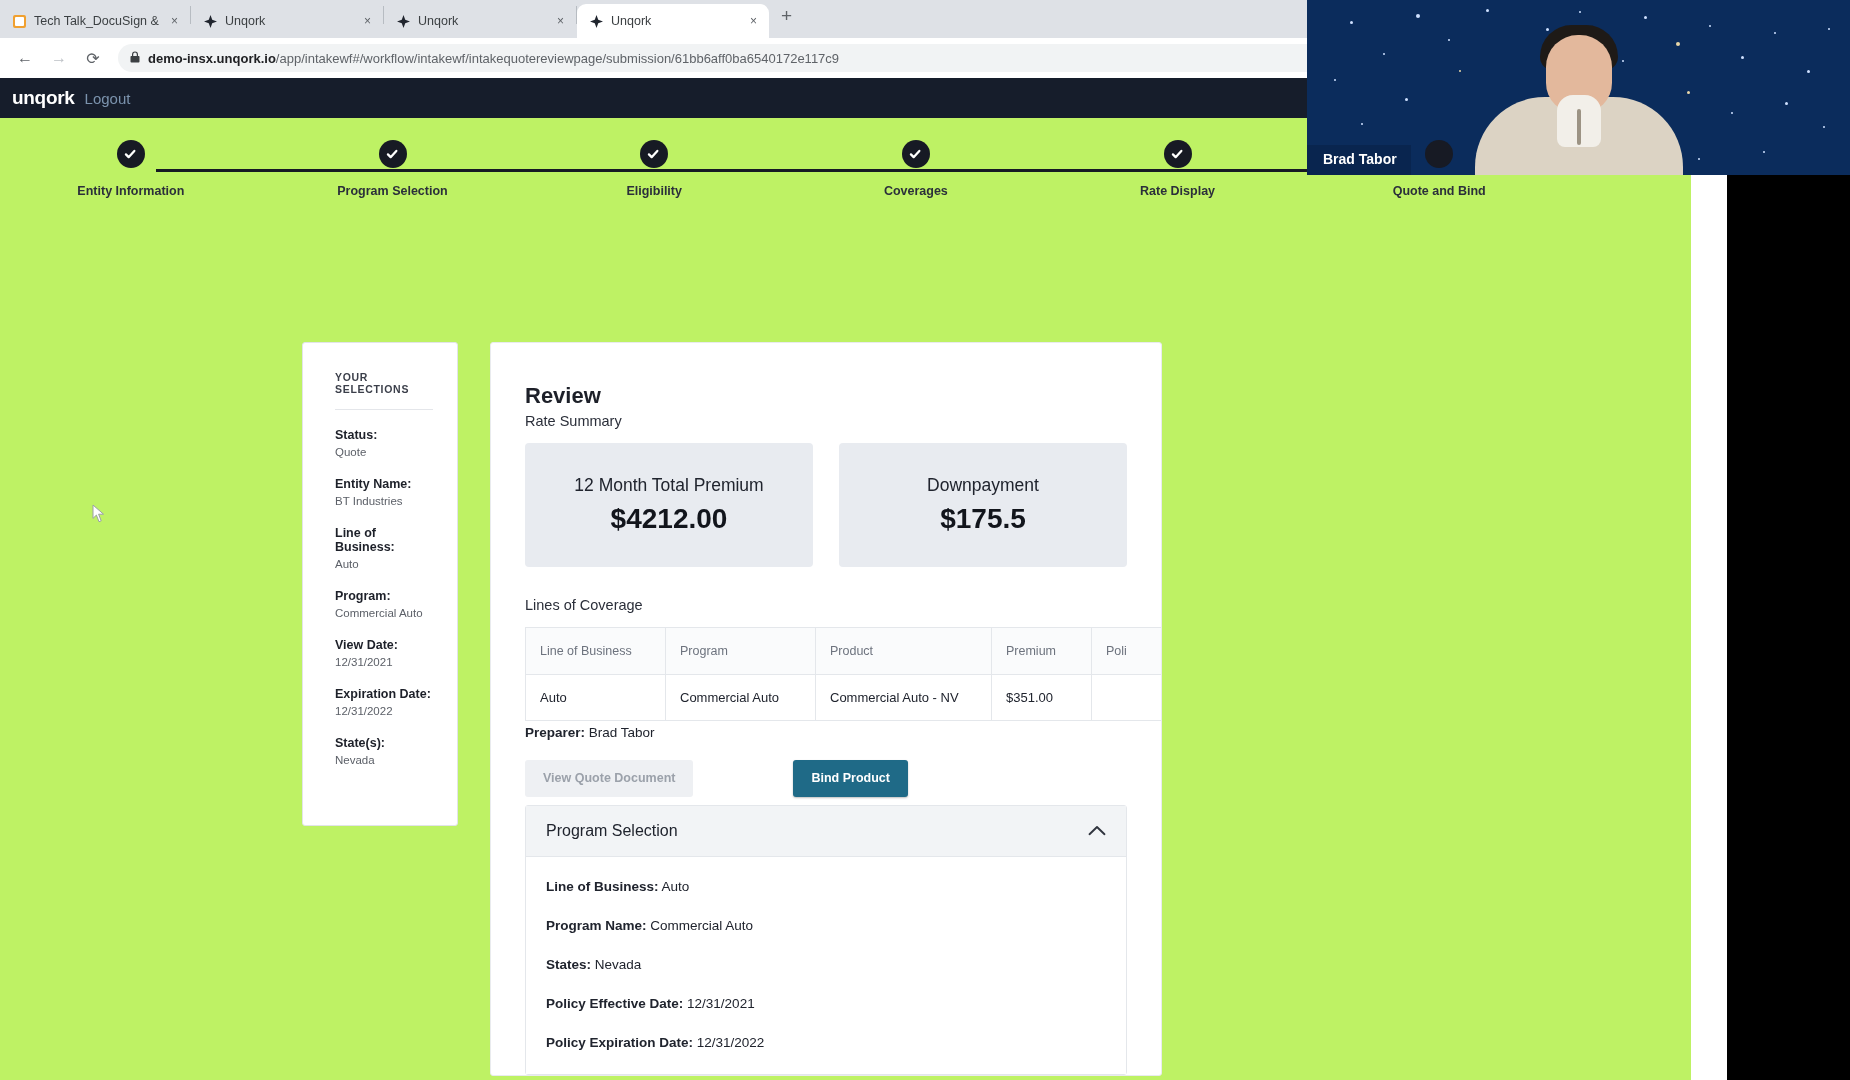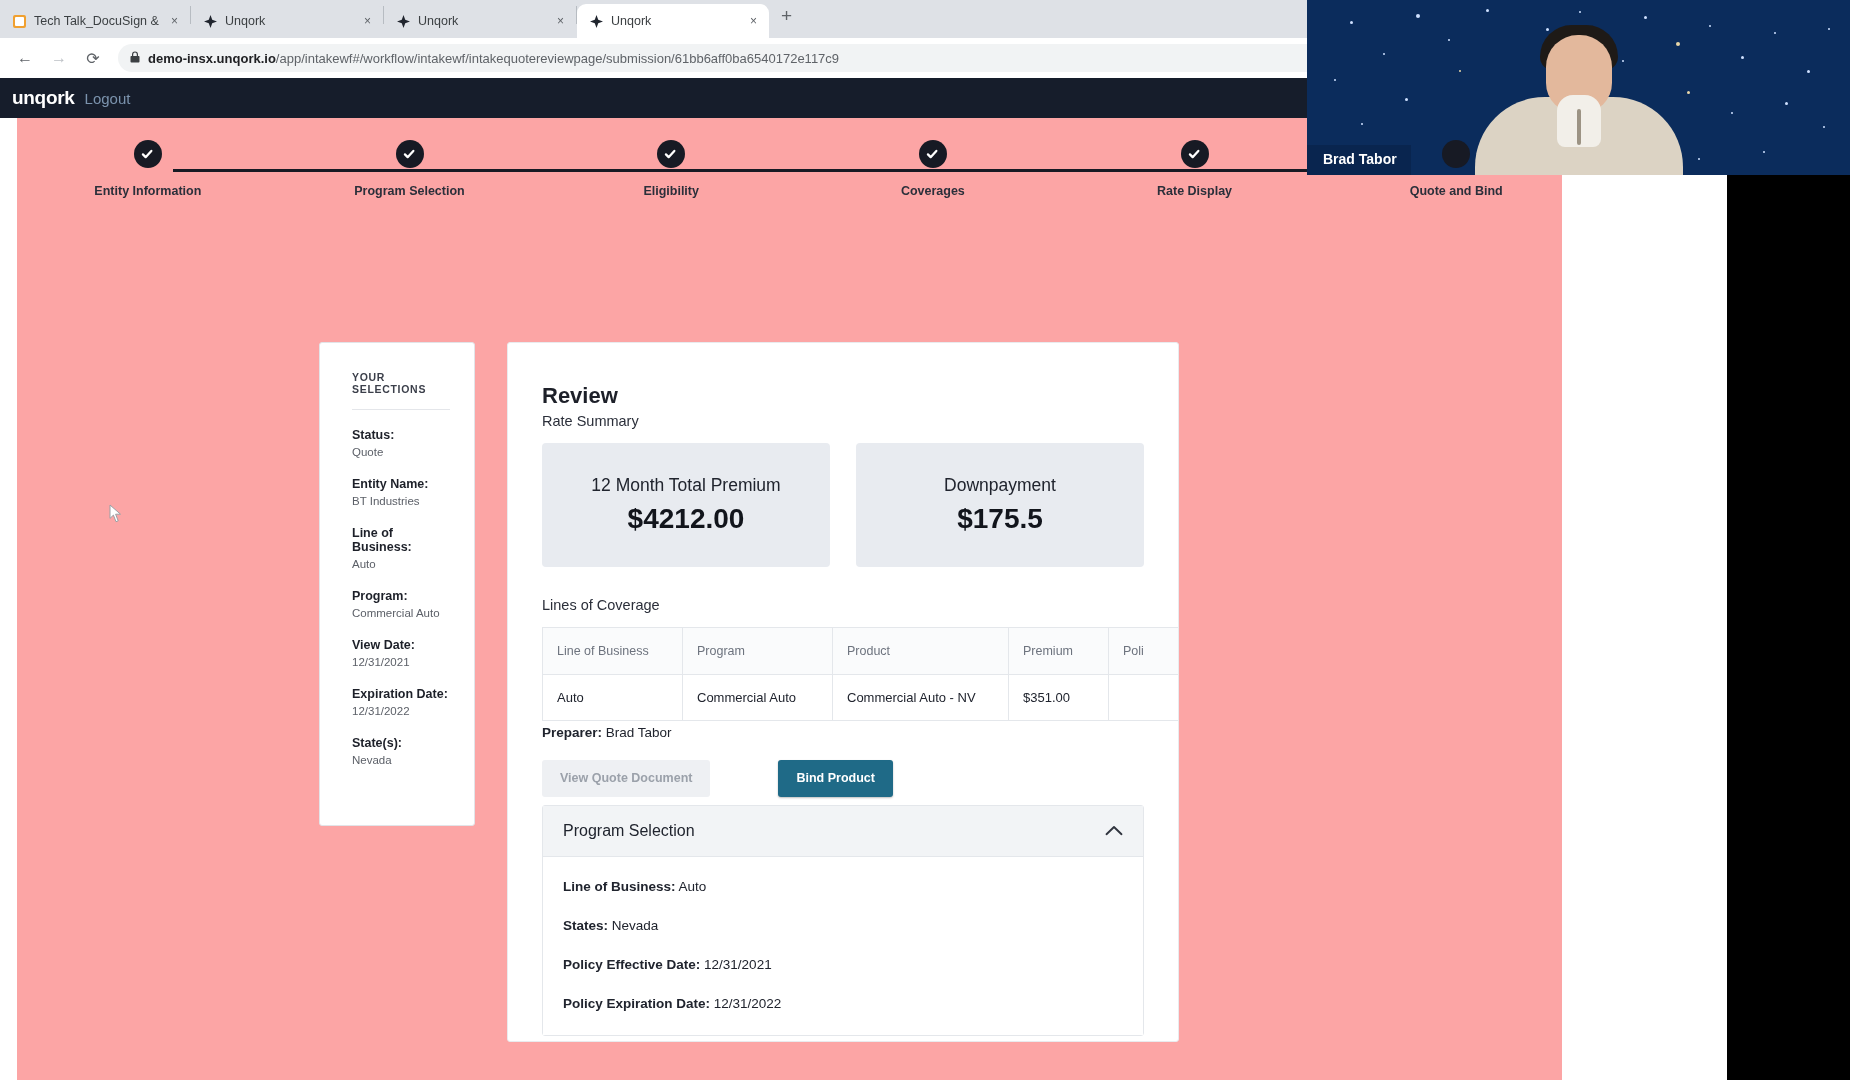--- a/index.html
+++ b/index.html
@@ -46,21 +46,21 @@
 
   
   .app-header {
     position:absolute; left:0; top:78px; width:1727px; height:40px;
     background:#161d2b; display:flex; align-items:center; padding-left:12px; gap:10px;
   }
   .brand { color:#ffffff; font-size:19px; font-weight:700; letter-spacing:-0.3px; }
   .logout { color:#7b93ad; font-size:15px; }
 
   
-  .page { position:absolute; left:17px; top:118px; width:1545px; height:962px; background:#fca5a5; }
+  .page { position:absolute; left:0; top:118px; width:1691px; height:962px; background:#bef264; }
 
   
   .stepper { position:absolute; left:0; top:22px; width:1570px; height:80px; }
   .step-line { position:absolute; left:156px; right:0; top:29px; height:3px; background:#171a24; }
   .steps { position:absolute; left:0; top:0; width:100%; display:flex; }
   .step { flex:1; display:flex; flex-direction:column; align-items:center; position:relative; }
   .step-dot {
     width:28px; height:28px; border-radius:50%; background:#171a24;
     display:flex; align-items:center; justify-content:center; position:relative; z-index:2;
   }
@@ -98,21 +98,21 @@
   table.cov { width:100%; border-collapse:collapse; table-layout:fixed; }
   table.cov th, table.cov td { border:1px solid #e4e7eb; text-align:left; }
   table.cov th { background:#fafbfc; color:#6d737e; font-weight:400; font-size:12.5px; padding:16px 14px; }
   table.cov td { color:#20242e; font-size:13px; padding:15px 14px; }
   .col-lob { width:140px; } .col-prog { width:150px; } .col-prod { width:176px; }
   .col-prem { width:100px; } .col-pol { width:106px; }
 
   .preparer { margin-top:4px; font-size:13.5px; color:#20242e; }
   .preparer b { font-weight:700; }
 
-  .btn-row { display:flex; gap:68px; margin:20px 0 8px 0; align-items:flex-end; }
+  .btn-row { display:flex; gap:100px; margin:20px 0 8px 0; align-items:flex-end; }
   .btn {
     font-size:12.5px; font-weight:700; border-radius:3px; padding:12px 18px; line-height:1;
     display:inline-flex; align-items:center; justify-content:center;
   }
   .btn-ghost { background:#eef0f3; color:#9ba1aa; min-width:142px; }
   .btn-primary { background:#1f6a87; color:#ffffff; min-width:92px; box-shadow:0 1px 2px rgba(0,0,0,.25); }
 
   .accordion { border:1px solid #e4e7eb; border-radius:3px; margin-top:4px; }
   .acc-head {
     background:#f2f4f6; padding:16px 20px; display:flex; align-items:center; justify-content:space-between;
@@ -389,20 +389,24 @@
           <span class="acc-chevron">
             <svg width="18" height="11" viewBox="0 0 18 11">
                 <path d="M1.5 9.2L9 2l7.5 7.2" fill="none" stroke="#31353f" stroke-width="1.9" stroke-linecap="round" stroke-linejoin="round"></path>
               </svg>
           </span>
         </div>
         <div class="acc-body">
           <div class="acc-row">
             <b>Line of Business:</b>
             <span>Auto</span>
+          </div>
+          <div class="acc-row">
+            <b>Program Name:</b>
+            <span>Commercial Auto</span>
           </div>
           <div class="acc-row">
             <b>States:</b>
             <span>Nevada</span>
           </div>
           <div class="acc-row">
             <b>Policy Effective Date:</b>
             <span>12/31/2021</span>
           </div>
           <div class="acc-row">

